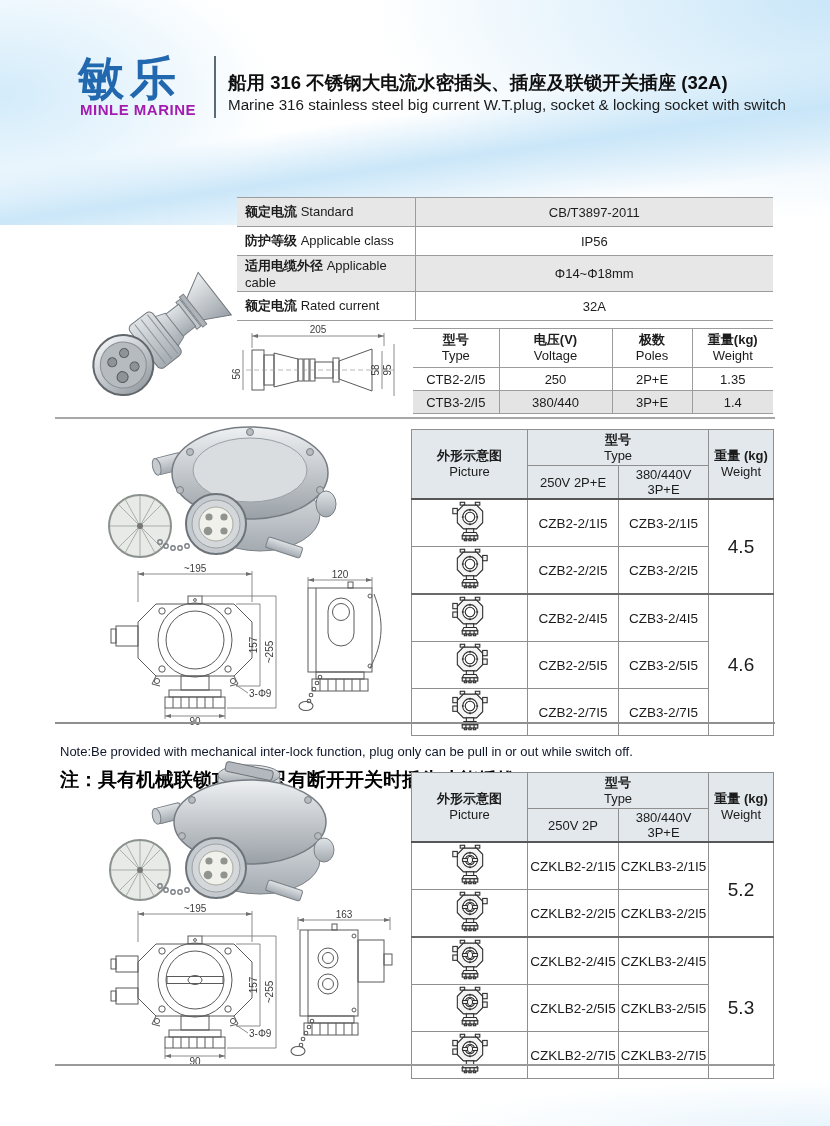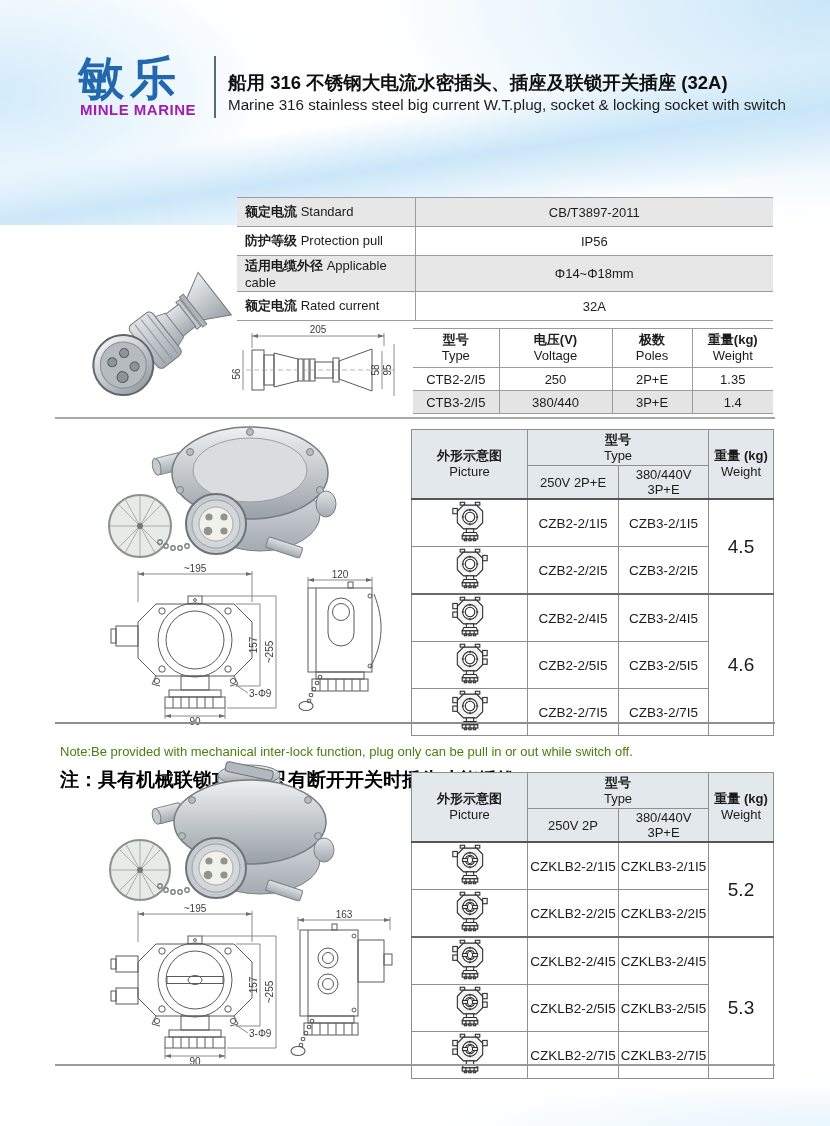--- a/index.html
+++ b/index.html
@@ -43,21 +43,21 @@
   .mtab tr.h2 td{background:#e2e8eb;height:24px;font-size:13px;margin-top:28px;}
   .mtab td.deep{border-bottom:2px solid #565656;}
   .mtab tr.h2 td{border-bottom:2px solid #565656;}
   .mtab tr.dr{height:45px;}
   .mtab tr.group td{border-top:2px solid #6a6a6a;}
   .mtab .wtv{font-size:19px;}
   
   .sep{position:absolute;left:55px;width:720px;background:#a7a7a7;}
   
   .note-cn{position:absolute;left:60px;top:767px;font-size:19px;font-weight:bold;color:#000000;}
-  .note-en{position:absolute;left:60px;top:744px;font-size:13px;color:#4d7c0f;}
+  .note-en{position:absolute;left:60px;top:744px;font-size:13px;color:#0f172a;}
   
   svg text{font-family:"Liberation Sans",sans-serif;}
   .dimt{font-size:10px;fill:#3c3c3c;}
   .ln{stroke:#5a5a5a;stroke-width:1;fill:none;}
   .dln{stroke:#6e6e6e;stroke-width:.8;fill:none;}
   .pic{position:absolute;}
 </style>
 </head>
 <body>
 
@@ -129,21 +129,21 @@
     <colgroup>
         <col style="width:178px">
         <col>
       </colgroup>
     <tbody>
         <tr>
       <td class="lbl"><span class="cn">额定电流</span> <span>Standard</span></td>
       <td class="val">CB/T3897-2011</td>
     </tr>
     <tr>
-      <td class="lbl"><span class="cn">防护等级</span> <span>Protection pull</span></td>
+      <td class="lbl"><span class="cn">防护等级</span> <span>Applicable class</span></td>
       <td class="val">IP56</td>
     </tr>
     <tr>
       <td class="lbl"><span class="cn">适用电缆外径</span> <span>Applicable cable</span></td>
       <td class="val">Φ14~Φ18mm</td>
     </tr>
     <tr>
       <td class="lbl"><span class="cn">额定电流</span> <span>Rated current</span></td>
       <td class="val">32A</td>
     </tr>

